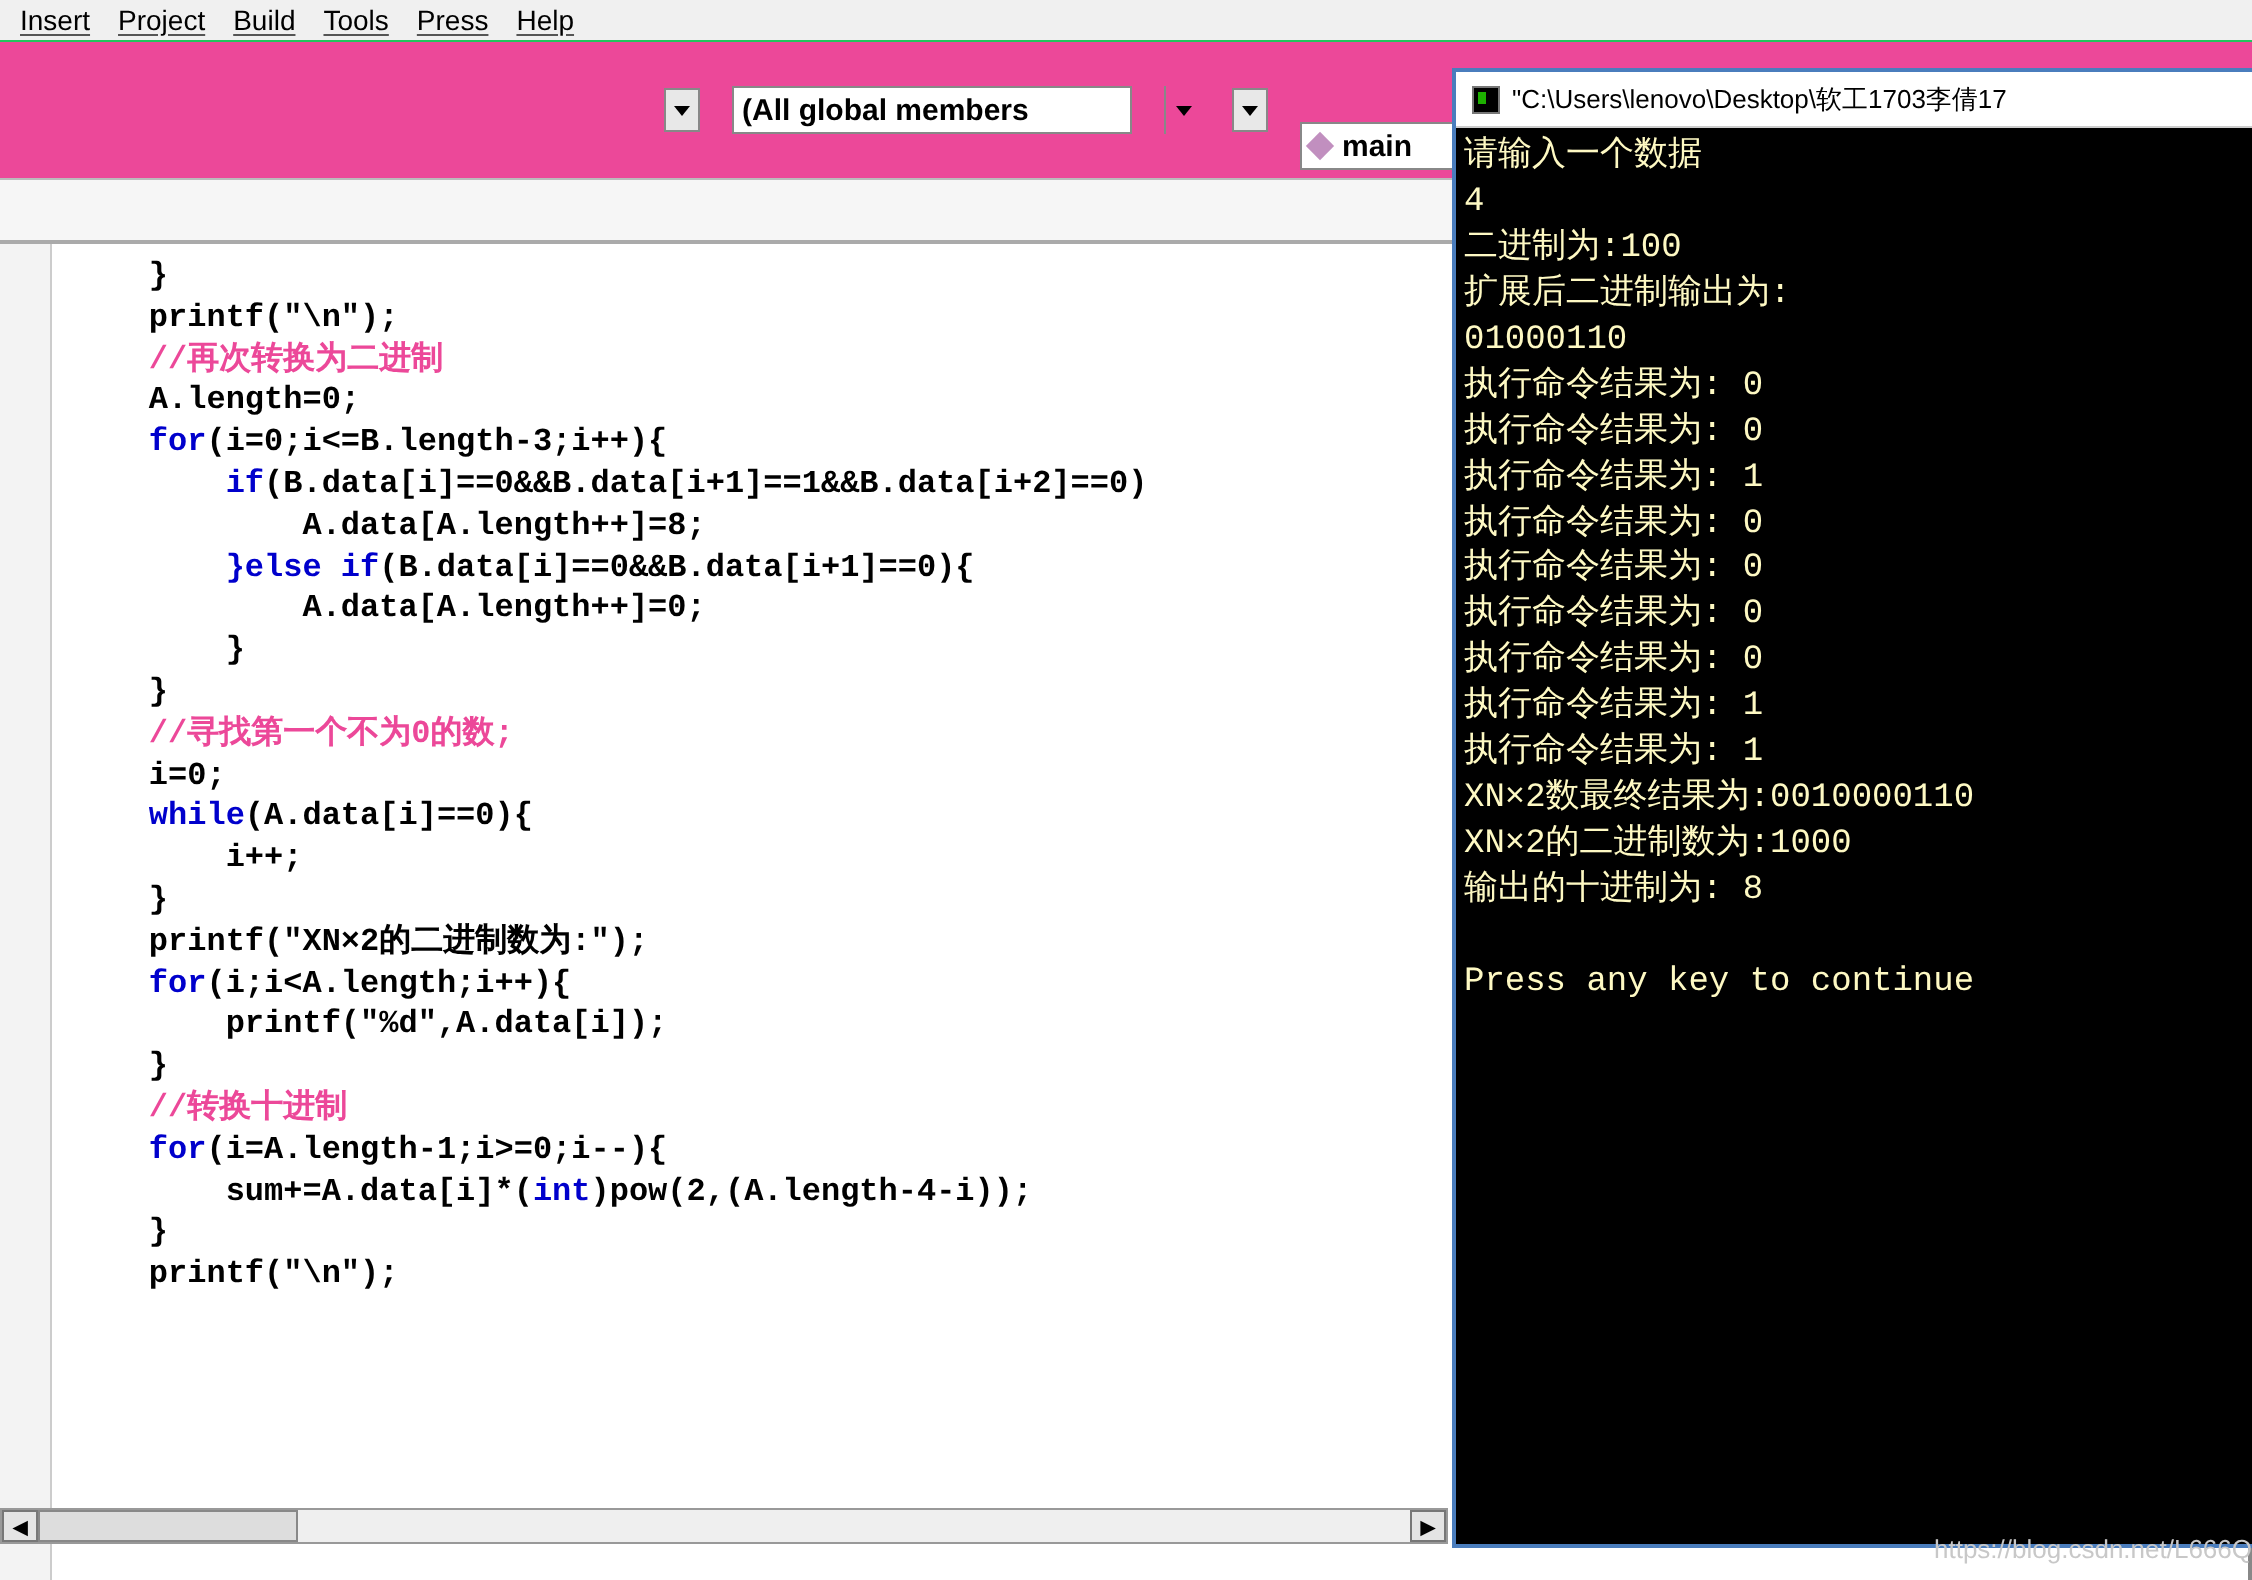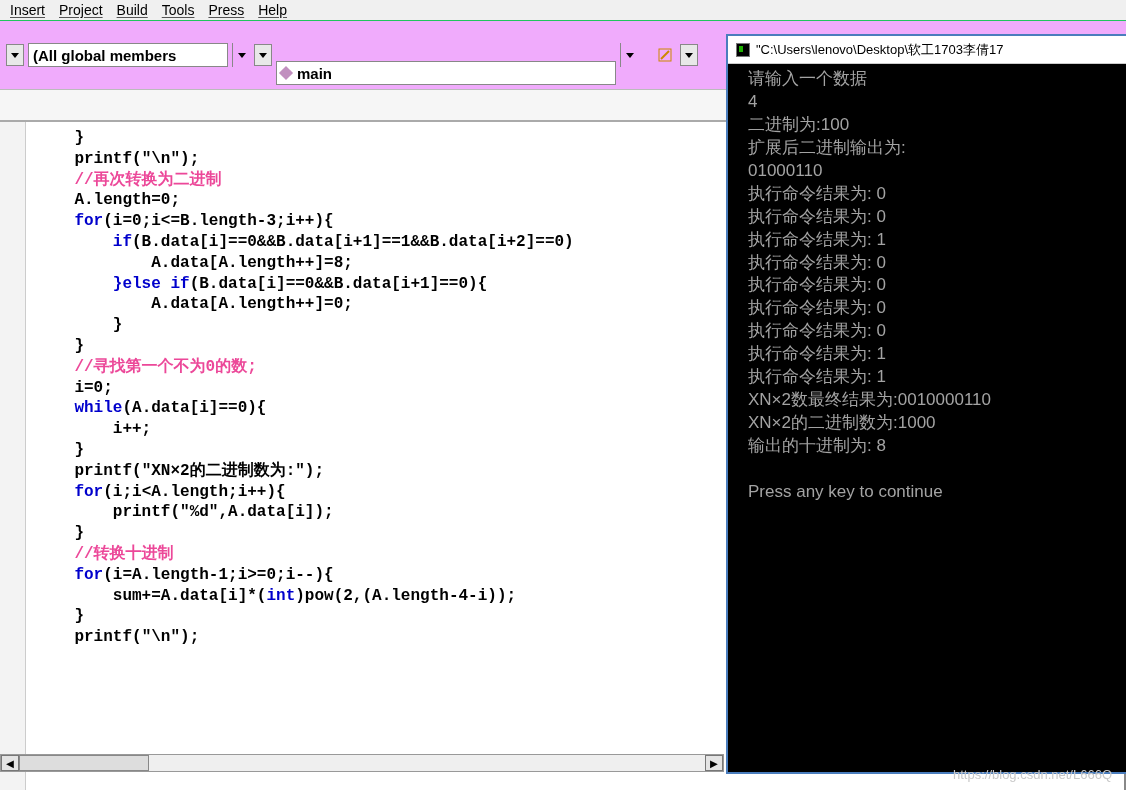--- a/index.html
+++ b/index.html
@@ -1,19 +1,19 @@
 <!DOCTYPE html>
 <html><head>
 <meta charset="utf-8">
 <style>
   * { margin: 0; padding: 0; box-sizing: border-box; }
   body { font-family: "Tahoma", "Arial", sans-serif; font-size: 13px; background: #fff; width: 1126px; height: 790px; overflow: hidden; position: relative; }
   .menubar { display: flex; gap: 14px; padding: 2px 10px; background: #f0f0f0; border-bottom: 1px solid #22c55e; font-size: 14px; }
   .menubar span { text-decoration: underline; text-decoration-color: #555; text-underline-offset: 2px; cursor: default; }
-  .toolbar1 { display: flex; align-items: center; gap: 4px; padding: 4px 6px; background: #f0abfc; border-bottom: 1px solid #bbb; }
+  .toolbar1 { display: flex; align-items: center; gap: 16px; padding: 4px 6px; background: #ec4899; border-bottom: 1px solid #bbb; justify-content: flex-end; }
   .dd-btn { width: 18px; height: 22px; border: 1px solid #888; background: #e8e8e8; display:flex;align-items:center;justify-content:center; }
   .dd-btn::after { content:""; border-left:4px solid transparent;border-right:4px solid transparent;border-top:5px solid #000; }
   .combo { display:flex; align-items:center; height:24px; border:1px solid #888; background:#fff; padding:0 4px; font-weight:bold; font-size:15px; }
   .combo .pink { width:10px;height:10px; background:#c18fbf; transform:rotate(45deg); margin-right:6px; display:inline-block;}
   .combo-arrow { width:18px; height:24px; border-left:1px solid #888; display:flex;align-items:center;justify-content:center;}
   .combo-arrow::after{content:"";border-left:4px solid transparent;border-right:4px solid transparent;border-top:5px solid #000;}
   .icon-btn { width:22px;height:22px;border:1px solid transparent;display:flex;align-items:center;justify-content:center;}
   .icon-btn svg{width:16px;height:16px;}
   .toolbar2 { display:flex; justify-content:flex-end; gap:6px; padding:4px 10px; background:#f6f6f6; border-bottom:2px solid #aaa; }
   .main { display:flex; height: calc(790px - 26px - 34px - 34px); }
@@ -24,22 +24,22 @@
   .cm { color:#ec4899; }
   .st { color:#000; }
   .scroll-left { position:absolute; bottom:18px; left:0; width:724px; height:18px; border:1px solid #999; background:#efefef; display:flex; }
   .scroll-left .arrow { width:18px;height:100%;border:1px solid #777;background:#e4e4e4;display:flex;align-items:center;justify-content:center;}
   .scroll-left .track { flex:1; position:relative; }
   .scroll-left .thumb { position:absolute; left:0; top:0; height:100%; width:130px; background:#ddd; border:1px solid #888;}
   .console-win { position:absolute; top:34px; left:726px; width:400px; height:740px; background:#fff; border:2px solid #4a7dbd; border-right:none; }
   .console-title { display:flex; align-items:center; gap:6px; height:28px; padding:0 8px; background:#fff; border-bottom:1px solid #ccc; font-size:13px; }
   .console-icon { width:14px;height:14px; background:#000;border:1px solid #777; display:inline-block; position:relative;}
   .console-icon::after{content:"";position:absolute;left:2px;top:2px;width:4px;height:6px;background:#1db000;}
-  .console-body { background:#000; color:#a3a3a3; font-family:Liberation Sans, sans-serif; font-size:17px; line-height:1.35; padding:4px 20px; height:calc(100% - 28px); overflow:hidden; white-space:pre; }
-  .watermark { position:absolute; right:14px; bottom:8px; color:#c8c8c8; font-size:13px; font-family:Arial; }
+  .console-body { background:#000; color:#fef9c3; font-family:Liberation Mono, monospace; font-size:17px; line-height:1.35; padding:4px 4px; height:calc(100% - 28px); overflow:hidden; white-space:pre; }
+  .watermark { position:absolute; right:0; bottom:8px; color:#c8c8c8; font-size:13px; font-family:Arial; }
 </style>
 </head>
 <body>
 
 <div class="menubar">
   <span>Insert</span>
   <span>Project</span>
   <span>Build</span>
   <span>Tools</span>
   <span>Press</span>

